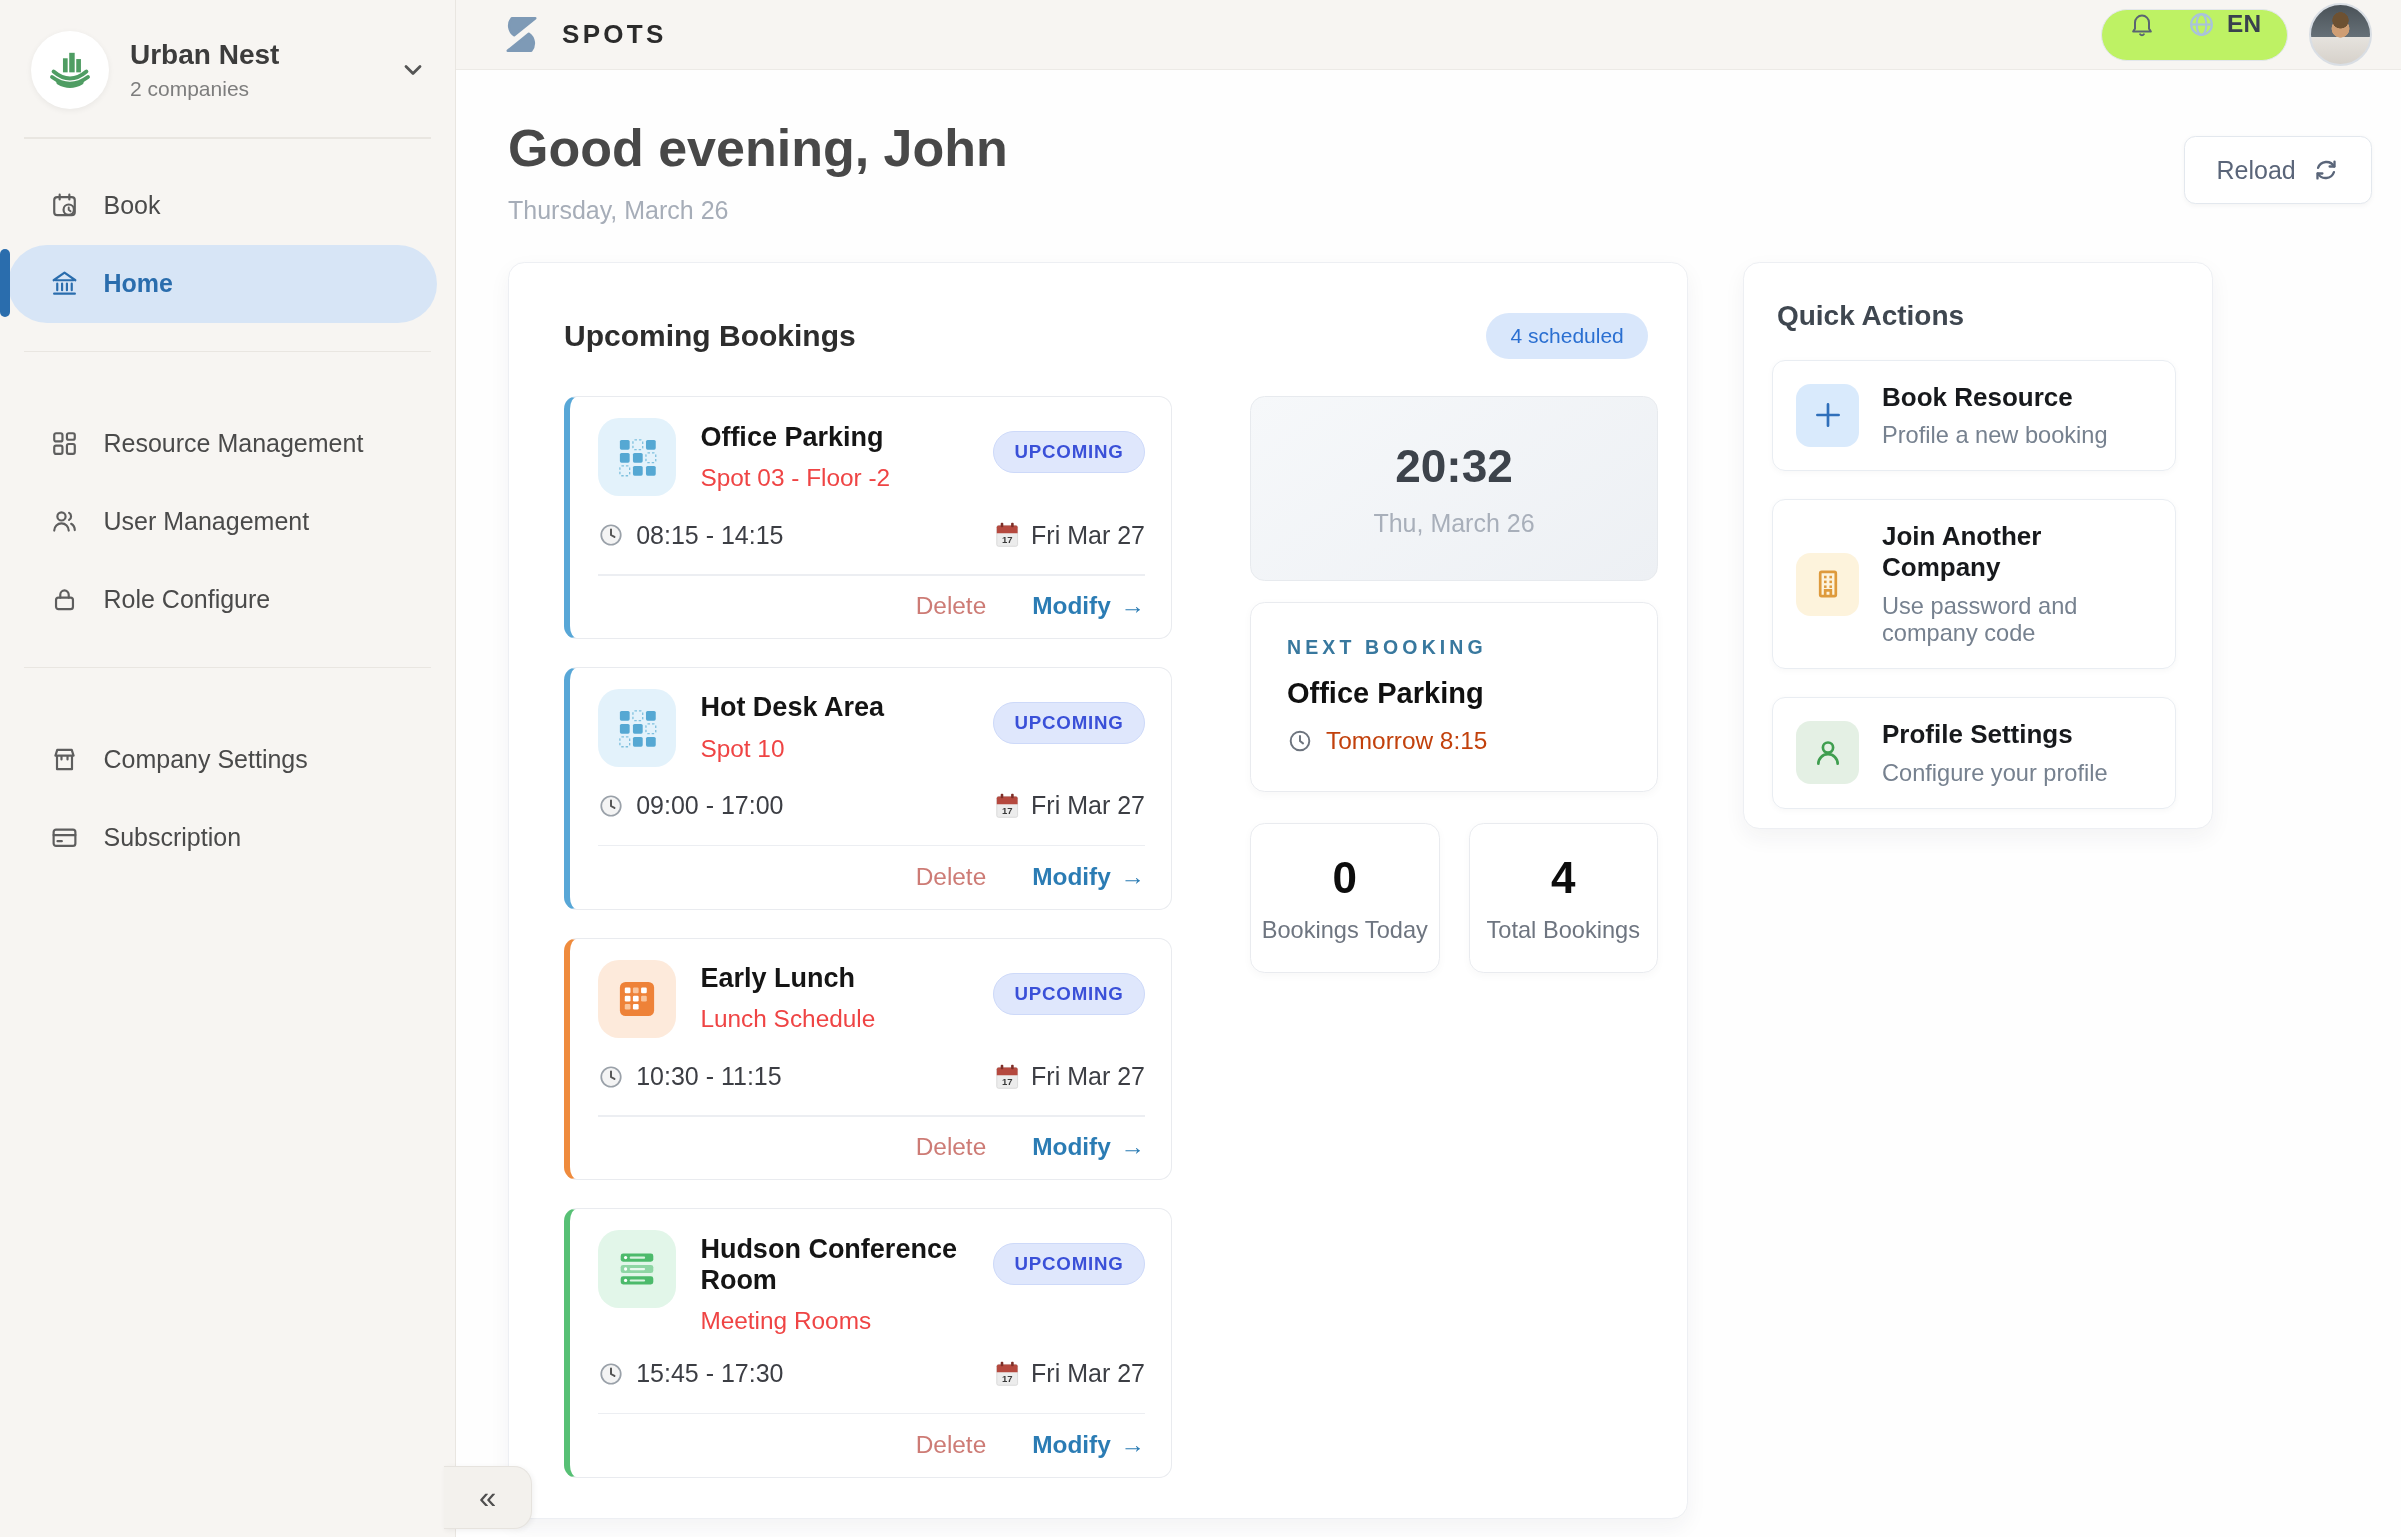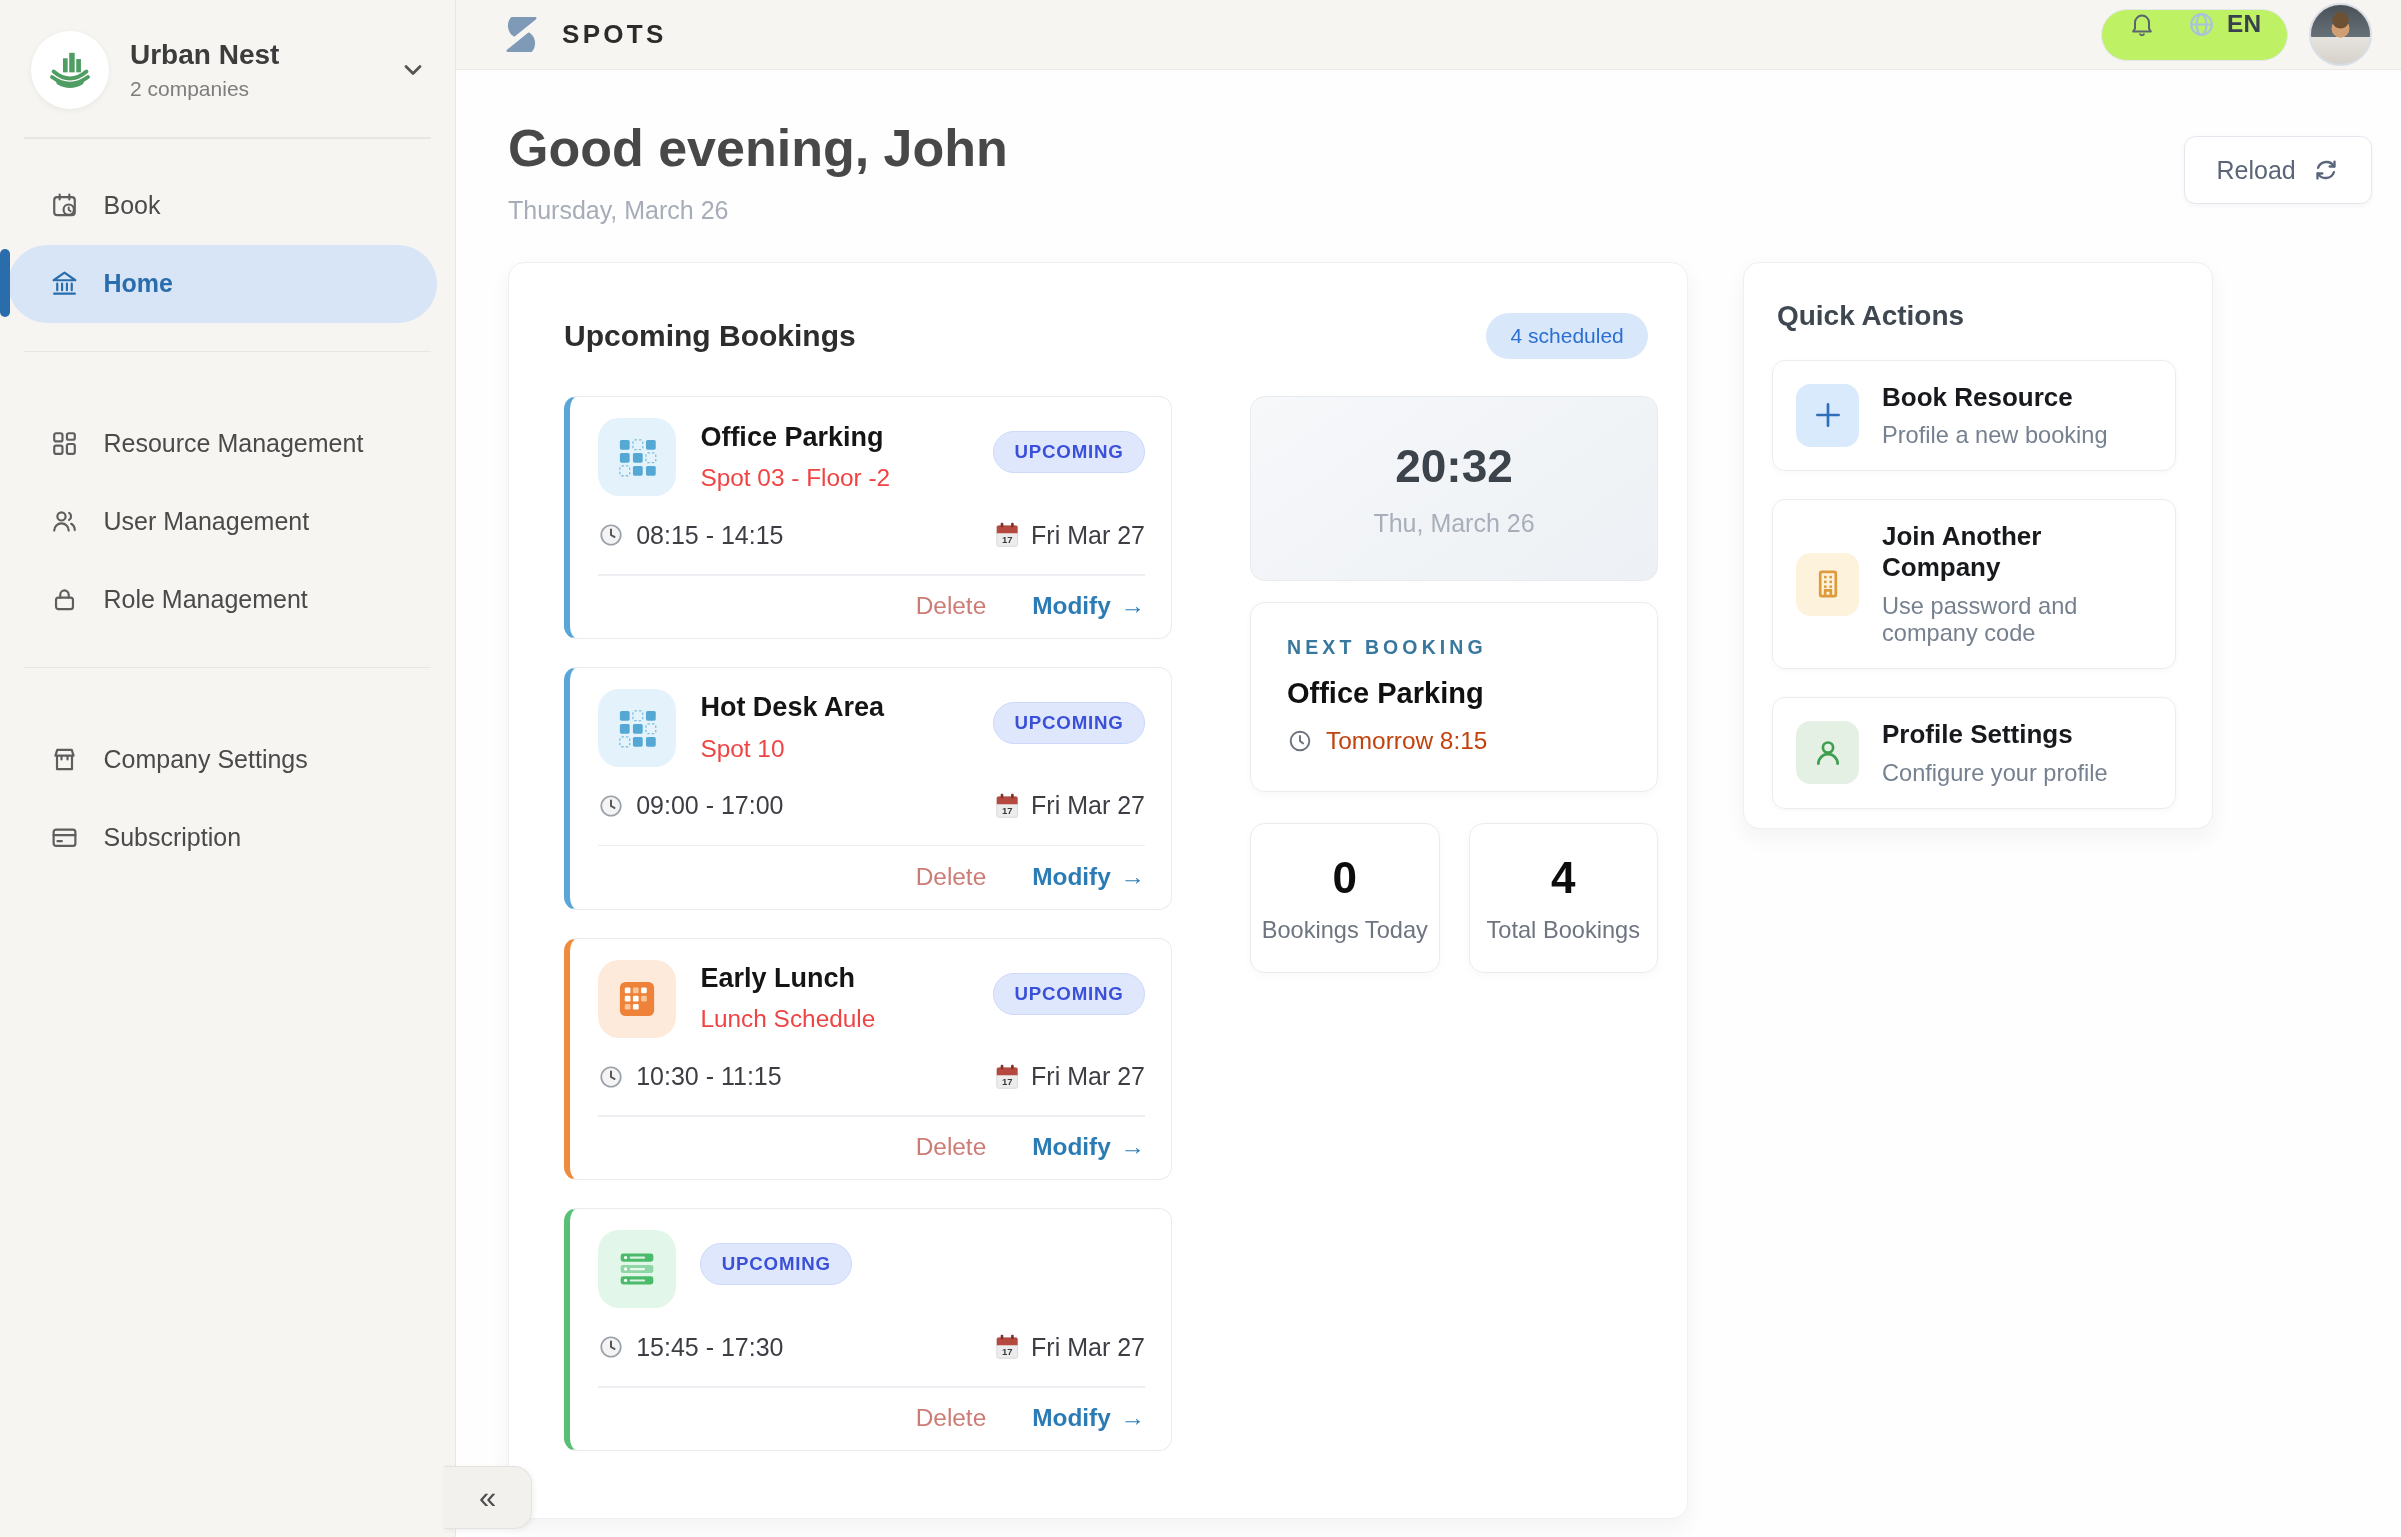--- a/index.html
+++ b/index.html
@@ -186,21 +186,21 @@
           <path d="M3.5 19.5 a6 6 0 0 1 12 0" fill="none" stroke="#5e5e5e" stroke-width="1.8" stroke-linecap="round"></path>
           <path d="M15.8 4.9 a3.4 3.4 0 0 1 0 5.8 M17.5 13.9 a6 6 0 0 1 3 5.2" fill="none" stroke="#5e5e5e" stroke-width="1.8" stroke-linecap="round"></path>
         </svg>
         <span>User Management</span>
       </div>
       <div class="nav-item">
         <svg width="29" height="29" viewBox="0 0 24 24">
           <rect x="5" y="10.5" width="14" height="9.5" rx="2" fill="none" stroke="#5e5e5e" stroke-width="1.8"></rect>
           <path d="M8.5 10.5 V8 a3.5 3.5 0 0 1 7 0 V10.5" fill="none" stroke="#5e5e5e" stroke-width="1.8" stroke-linecap="round"></path>
         </svg>
-        <span>Role Management</span>
+        <span>Role Configure</span>
       </div>
 
       <div class="side-divider"></div>
       <div class="nav-gap"></div>
 
       <div class="nav-item">
         <svg width="29" height="29" viewBox="0 0 24 24">
           <path d="M4.5 8.8 L6 4 H18 L19.5 8.8 M4.5 8.8 H19.5 M5.8 8.8 V20 H18.2 V8.8 M9.5 8.8 V12 M14.5 8.8 V12" fill="none" stroke="#5e5e5e" stroke-width="1.8" stroke-linecap="round" stroke-linejoin="round"></path>
         </svg>
         <span>Company Settings</span>
@@ -427,20 +427,24 @@
                       <circle cx="13" cy="13" r="2" fill="#fff"></circle>
                         <rect x="18" y="11.8" width="19" height="2.6" rx="1.3" fill="#d9f3e1"></rect>
                       <rect x="7" y="22" width="40" height="10" rx="3" fill="#8ed6a4"></rect>
                       <circle cx="13" cy="27" r="2" fill="#fff"></circle>
                         <rect x="18" y="25.8" width="19" height="2.6" rx="1.3" fill="#e9f8ee"></rect>
                       <rect x="7" y="36" width="40" height="10" rx="3" fill="#4cba6b"></rect>
                       <circle cx="13" cy="41" r="2" fill="#fff"></circle>
                         <rect x="18" y="39.8" width="19" height="2.6" rx="1.3" fill="#d9f3e1"></rect>
                     </svg>
                   </div>
+                  <div class="bc-meta">
+                    <div class="bc-title">Hudson Conference Room</div>
+                    <div class="bc-sub">Meeting Rooms</div>
+                  </div>
                   <div class="upcoming-badge">UPCOMING</div>
                 </div>
                 <div class="bc-time-row">
                   <div class="bc-time">
                     <svg width="26" height="26" viewBox="0 0 24 24">
                       <circle cx="12" cy="12" r="9" fill="#f4f4f4" stroke="#9aa1a9" stroke-width="1.6"></circle>
                       <path d="M12 6.8 V12 L15.2 13.8" fill="none" stroke="#555" stroke-width="1.8" stroke-linecap="round"></path>
                     </svg>
                     <span>15:45 - 17:30</span>
                   </div>

